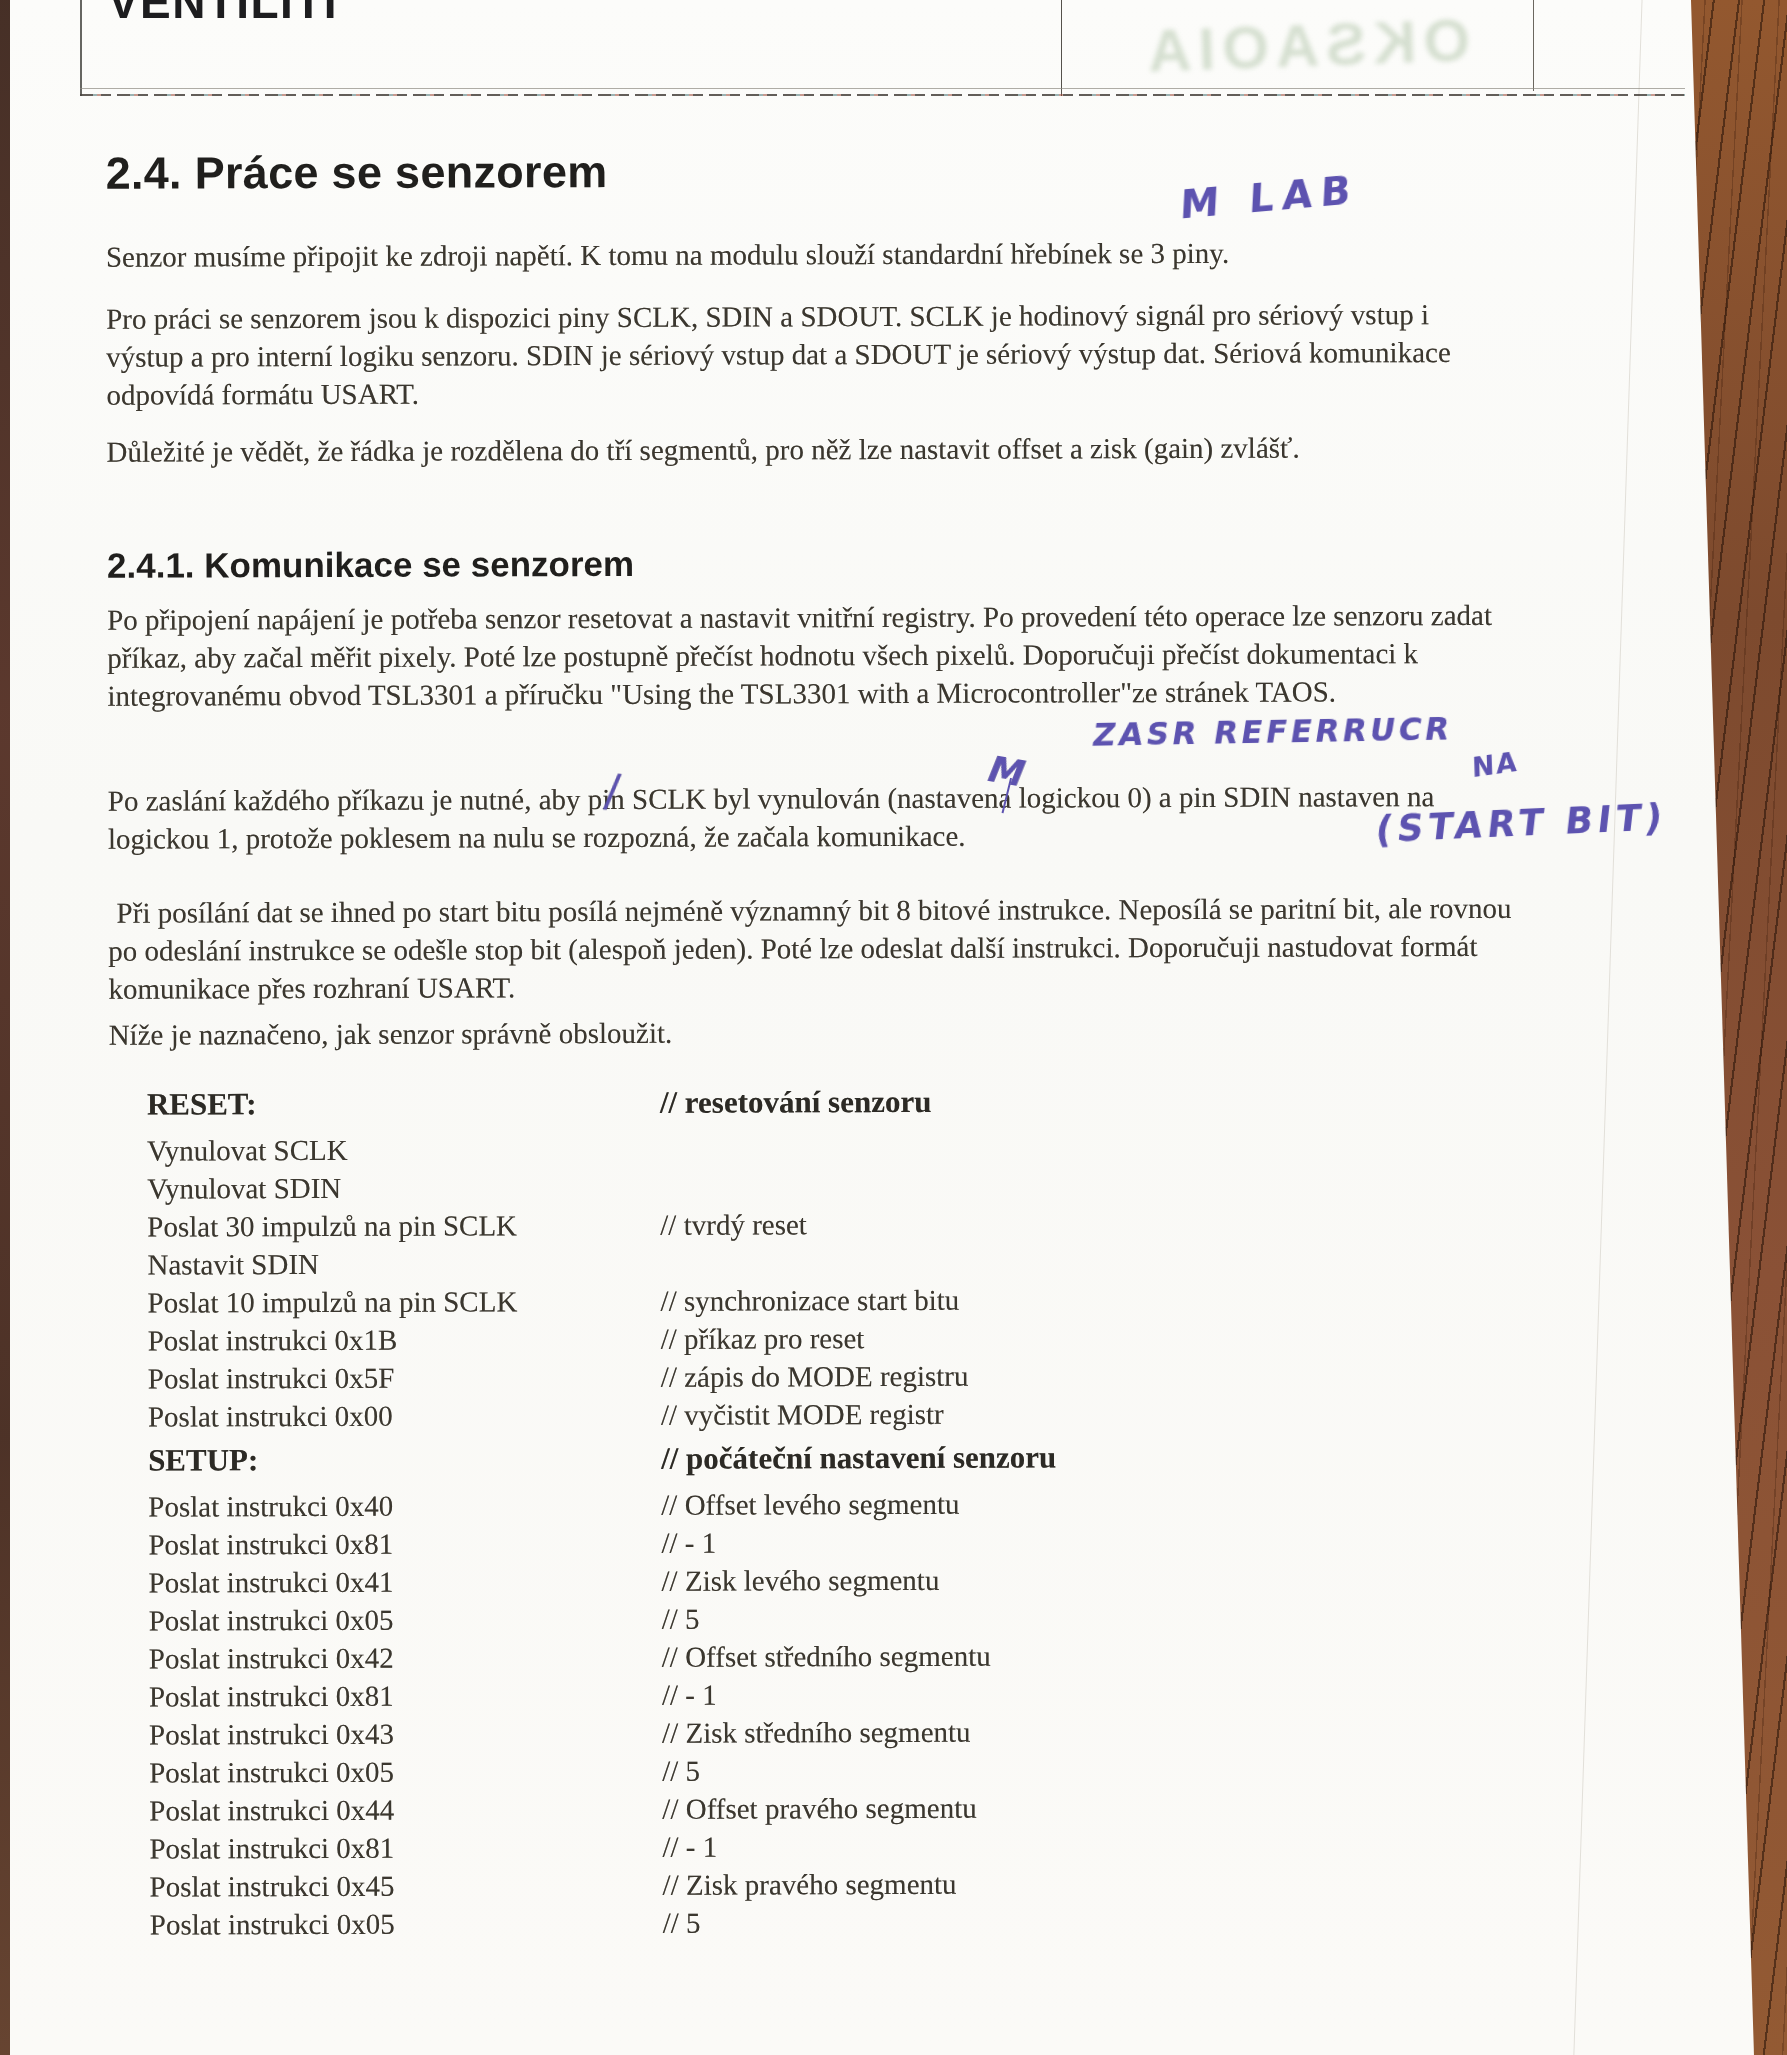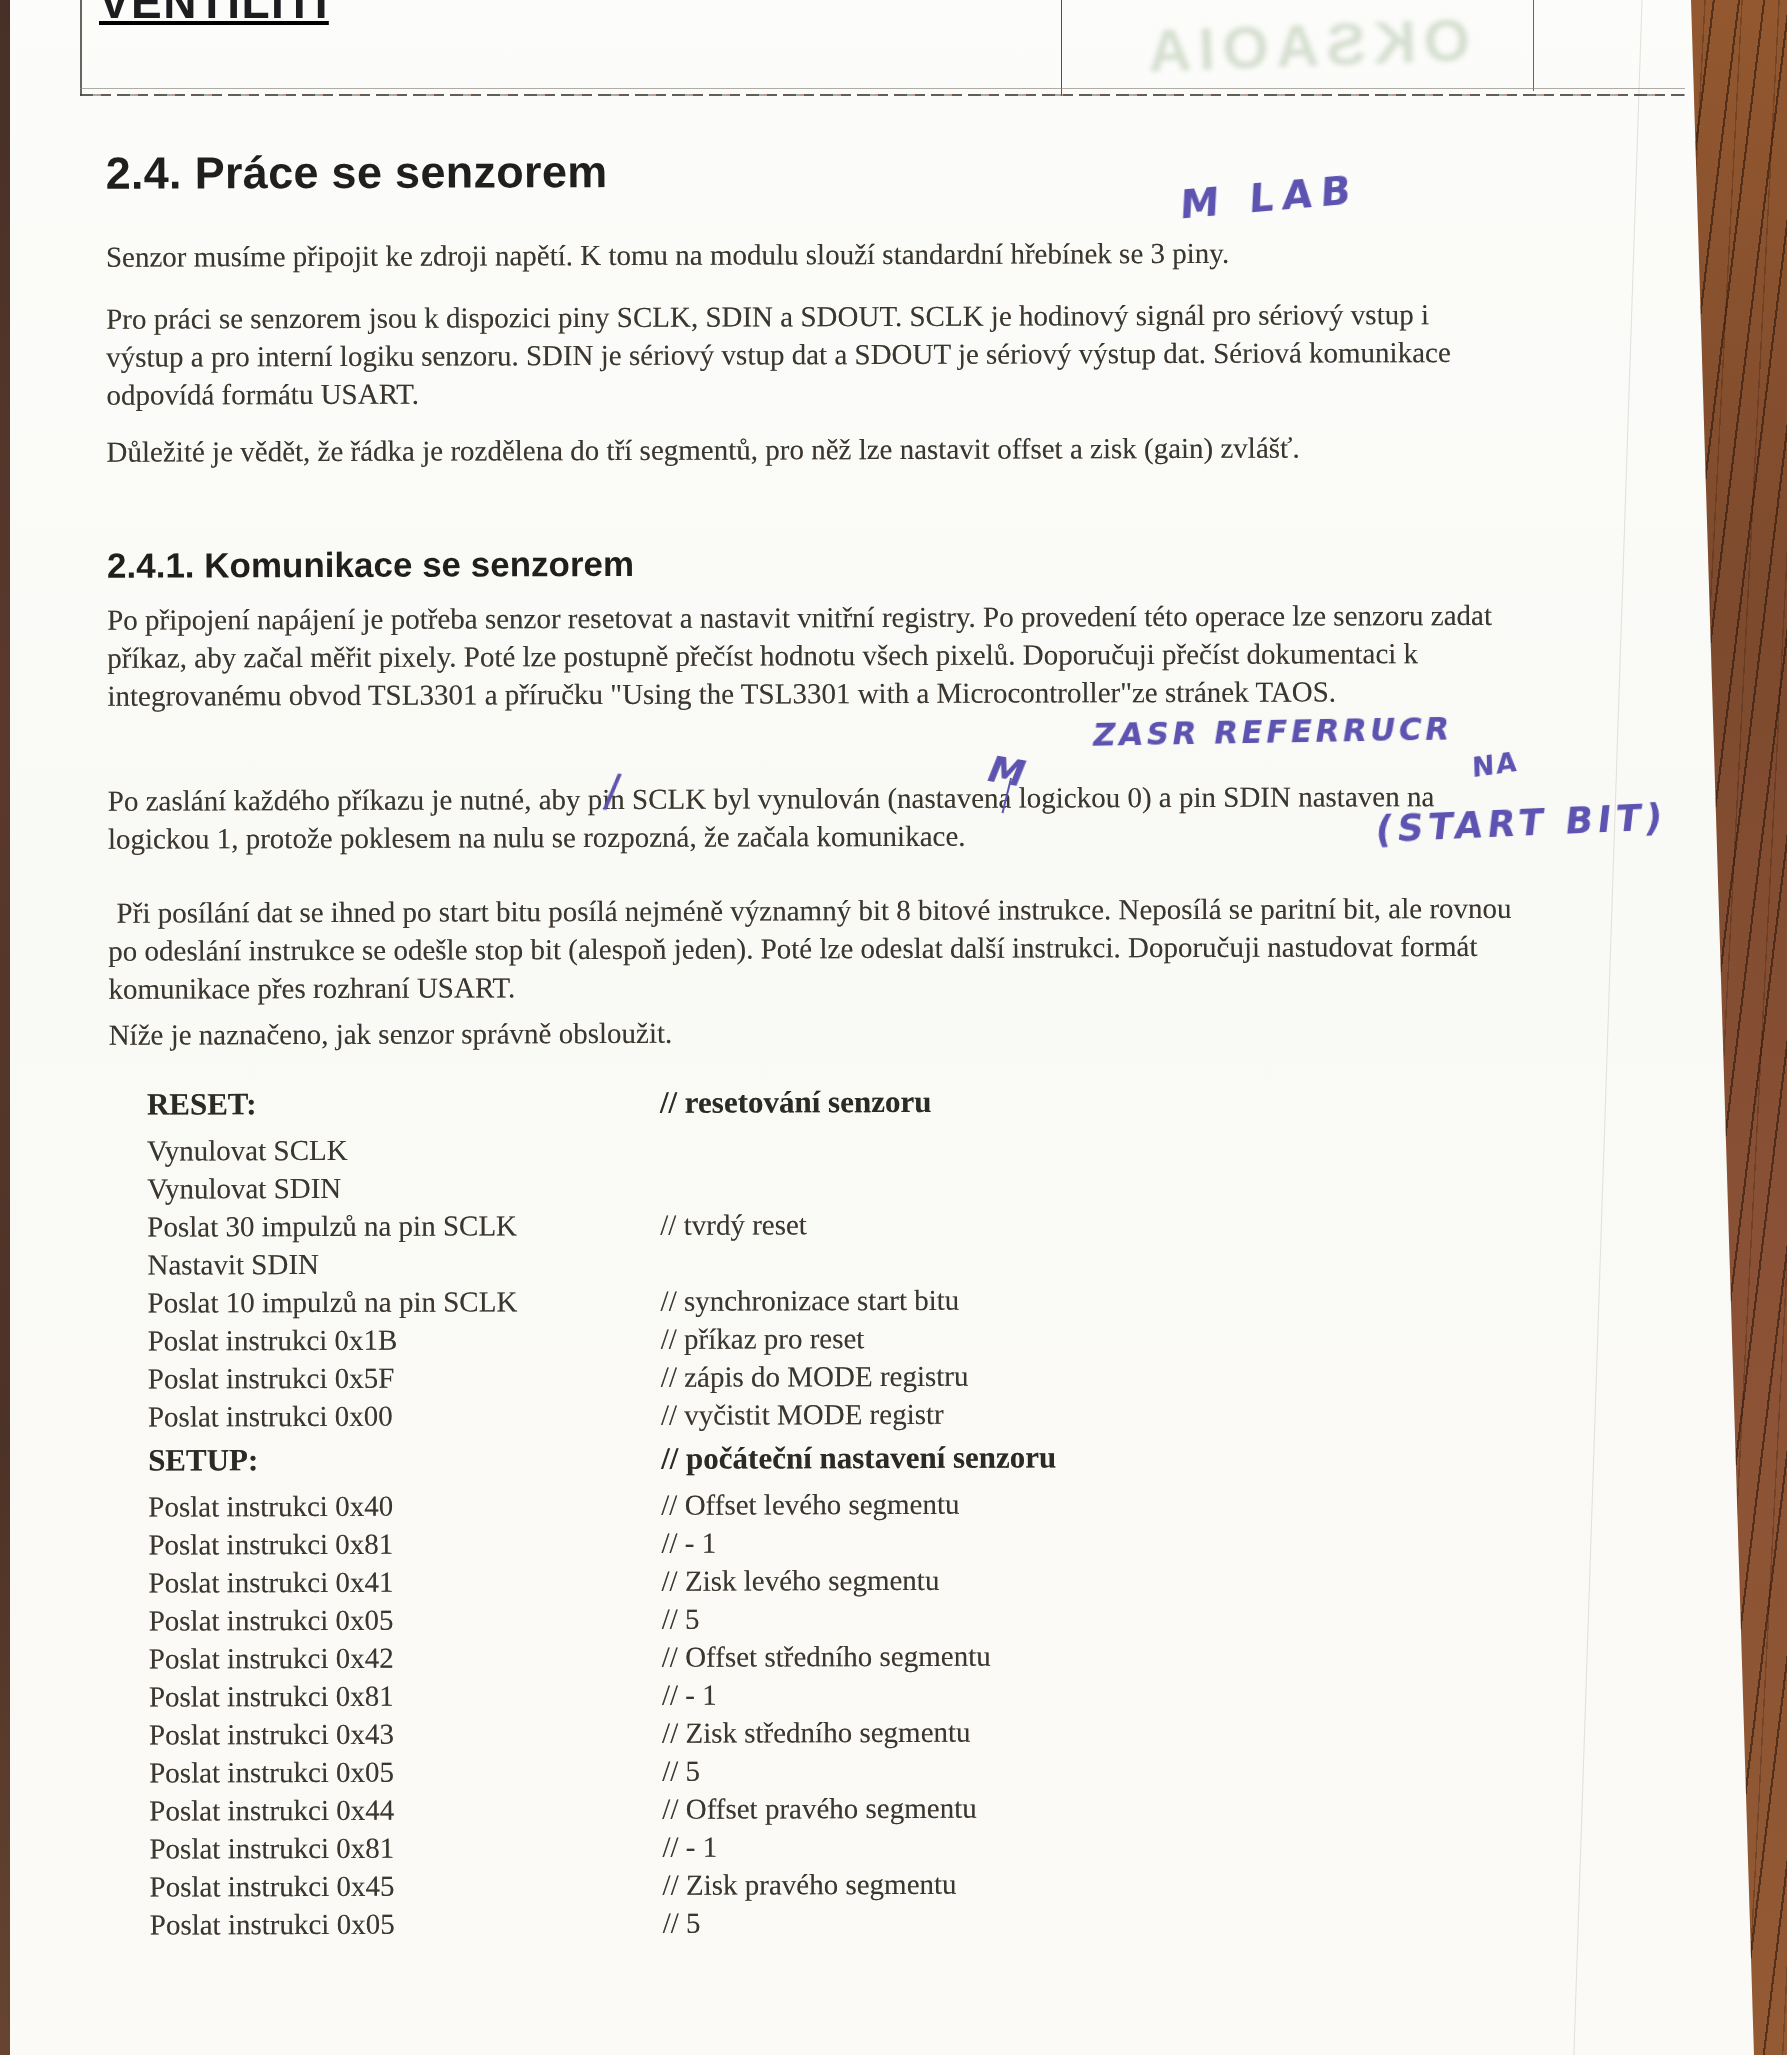--- a/index.html
+++ b/index.html
@@ -28,21 +28,21 @@
   }
   
   .hdr-vline-left{position:absolute;left:80px;top:0;width:2.1px;height:96px;background:#4b4b46;opacity:.85;}
   .hdr-vline-mid{position:absolute;left:1061px;top:0;width:1.4px;height:96px;background:#55524c;}
   .hdr-vline-right{position:absolute;left:1533px;top:0;width:1.4px;height:91px;background:#6b675f;}
   .hdr-thin-line{position:absolute;left:80px;top:88px;width:1605px;height:1.4px;background:#8d8a82;opacity:.7;}
   .hdr-dash-line{
     position:absolute;left:80px;top:94px;width:1605px;height:2.1px;opacity:.85;
     background:repeating-linear-gradient(90deg,#47423c 0 12.6px,rgba(90,130,130,.7) 12.6px 17px,rgba(150,60,40,.6) 17px 21px,#47423c 21px 31px,rgba(0,0,0,0) 31px 37px);
   }
-  .logo-clip{position:absolute;left:99px;top:0;width:251px;height:26.5px;overflow:hidden;text-decoration:underline;}
+  .logo-clip{position:absolute;left:108px;top:0;width:251px;height:26.5px;overflow:hidden;}
   .logo-clip span{
     display:block;margin-top:-25px;font-family:"Liberation Sans",sans-serif;
     font-weight:bold;font-size:46px;letter-spacing:1.4px;color:#1d1d1f;filter:blur(0.4px);
   }
   .stamp{
     position:absolute;left:1086px;top:1.4px;width:440px;height:89px;overflow:hidden;
     display:flex;align-items:center;justify-content:center;
   }
   .stamp span{
     font-family:"Liberation Sans",sans-serif;font-weight:bold;font-size:60px;letter-spacing:7px;

